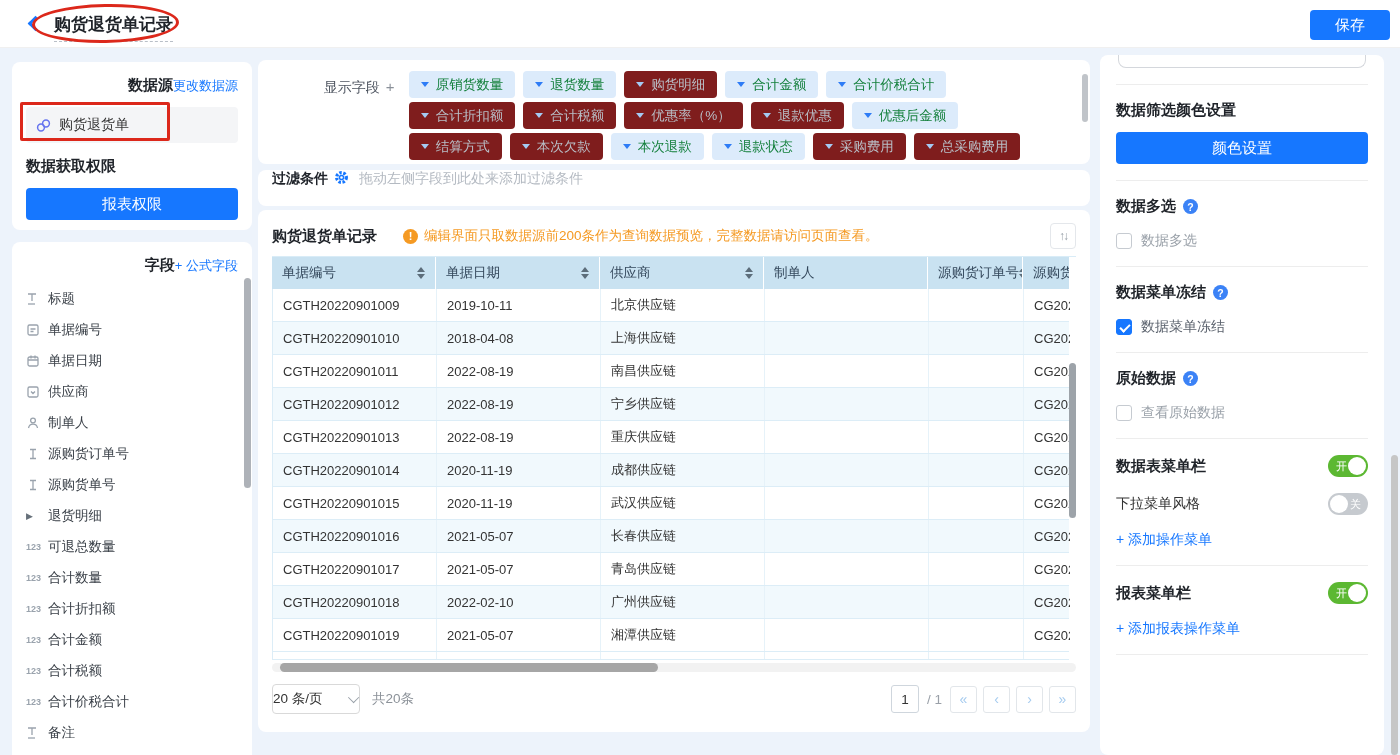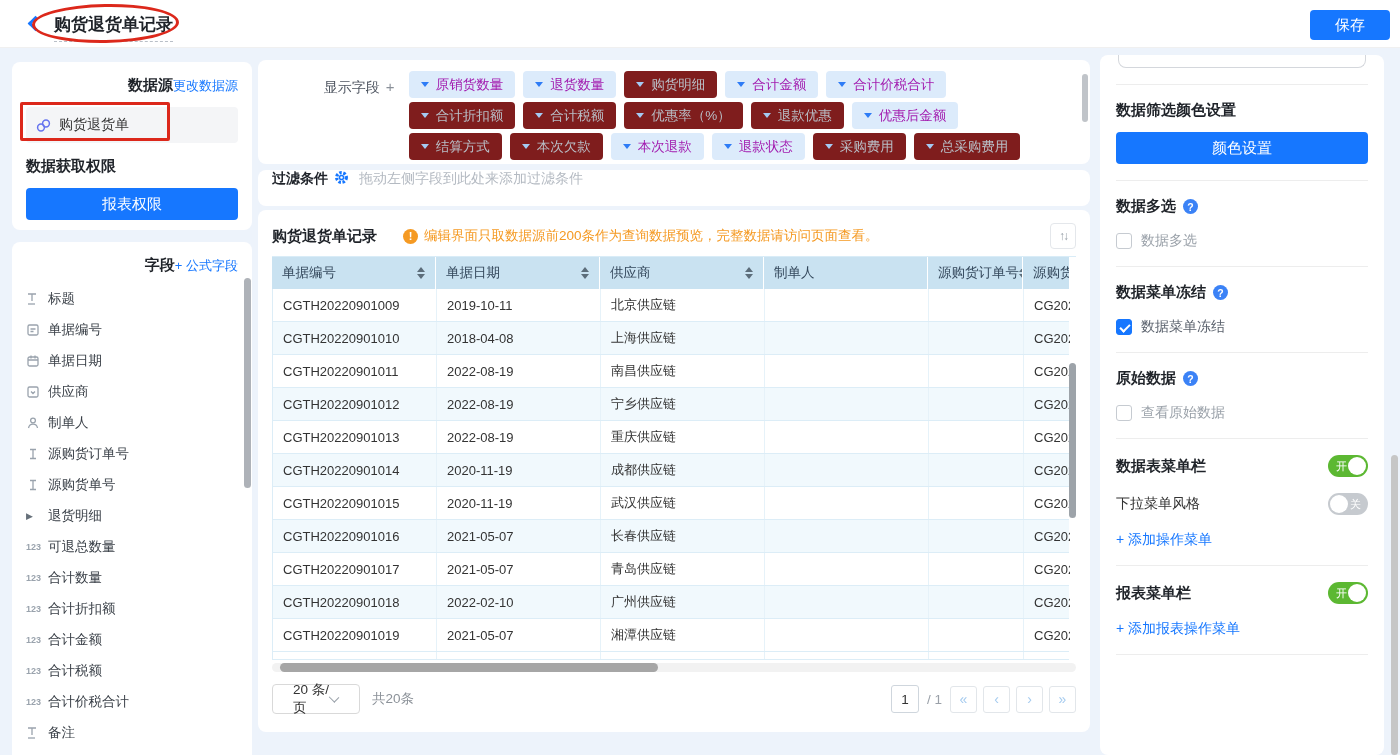--- a/index.html
+++ b/index.html
@@ -32,21 +32,21 @@
   .l-scroll { position:absolute; left:244px; top:278px; width:7px; height:210px; background:#aeb2b8; border-radius:4px; }
 
   
   .mcardA { left:258px; top:60px; width:832px; height:104px; padding:10px 14px; overflow:hidden; }
   .disp-wrap { display:flex;justify-content:center; }
   .disp-label { font-size:14px; color:#4e5560; margin-top:8px; white-space:nowrap; }
   .disp-add { color:#8a9099; margin-left:6px; font-size:15px; cursor:pointer; }
   .chips { margin-left:10px; }
   .chip { display:inline-flex; align-items:center; height:27px; border-radius:4px; padding:0 12px; margin:1px 4px 3px 4px; font-size:13.5px; cursor:pointer; }
   .chip .caret { width:0; height:0; border-left:4px solid transparent; border-right:4px solid transparent; border-top:5px solid #2e7cf6; margin-right:7px; }
-  .chip.on { background:#dcebfb; color:#a21caf; }
+  .chip.on { background:#dcebfb; color:#15803d; }
   .chip.off { background:#7f1d1d; color:#b9bfc7; }
   .chip.off .caret { border-top-color:#a5cbf3; }
   .mA-scroll { position:absolute; left:1082px; top:74px; width:6px; height:48px; background:#c0c4c9; border-radius:3px; z-index:6; }
 
   .mcardB { left:258px; top:170px; width:832px; height:36px; padding:0 14px; display:flex; }
   .filter-title { font-size:14px; font-weight:bold; color:#1f2329; margin-right:6px; }
   .gear { margin-right:10px; display:inline-flex; }
   .filter-ph { font-size:14px; color:#b4bac2; }
 
   .mcardC { left:258px; top:210px; width:832px; height:522px; padding:8px 14px; }
@@ -66,21 +66,21 @@
   .trow.body.alt { background:#f1f9fd; }
   .sortcols { margin-left:auto; display:flex; flex-direction:column; gap:2px; }
   .sortcols i { display:block; width:0; height:0; border-left:4px solid transparent; border-right:4px solid transparent; }
   .sortcols .up { border-bottom:5px solid #5c6d7a; }
   .sortcols .dn { border-top:5px solid #5c6d7a; }
   .v-scroll { position:absolute; right:0; top:106px; width:7px; height:155px; background:#9da3a9; border-radius:4px; }
   .h-scroll { margin-top:2px; width:804px; height:9px; background:#f2f2f2; border-radius:5px; position:relative; }
   .h-thumb { position:absolute; left:8px; top:0; width:378px; height:9px; background:#a6a6a6; border-radius:5px; }
 
   .pager { margin-top:12px; display:flex; align-items:center; }
-  .psize { width:88px; height:30px; border:1px solid #d9d9d9; border-radius:4px; display:flex; align-items:center; padding:0 20px; font-size:13.5px; color:#333; cursor:pointer; }
+  .psize { width:88px; height:30px; border:1px solid #d9d9d9; border-radius:4px; display:flex; align-items:center; padding:0 0; font-size:13.5px; color:#333; cursor:pointer; }
   .psize .dd { margin-left:auto; width:8px; height:8px; border-left:1.5px solid #98a0a8; border-bottom:1.5px solid #98a0a8; transform:rotate(-45deg) translateY(-2px); }
   .ptotal { margin-left:12px; font-size:13.5px; color:#8c9299; }
   .pnav { margin-left:auto; display:flex; align-items:center; gap:6px; }
   .pnum { width:28px; height:28px; border:1px solid #cfd6dd; border-radius:3px; display:flex; align-items:center; justify-content:center; font-size:13.5px; color:#333; }
   .pslash { color:#9aa0a8; font-size:13.5px; margin:0 2px; }
   .pbtn { width:27px; height:27px; border:1px solid #e2e6ea; border-radius:3px; background:#fff; color:#a5cbef; font-size:14px; display:flex; align-items:center; justify-content:center; cursor:pointer; }
 
   
   .rcard { left:1100px; top:55px; width:284px; height:700px; padding:0 16px; }
   .partial-input { height:13px; border:1px solid #d4d7dc; border-top:none; border-radius:0 0 8px 8px; margin:0 2px; }

